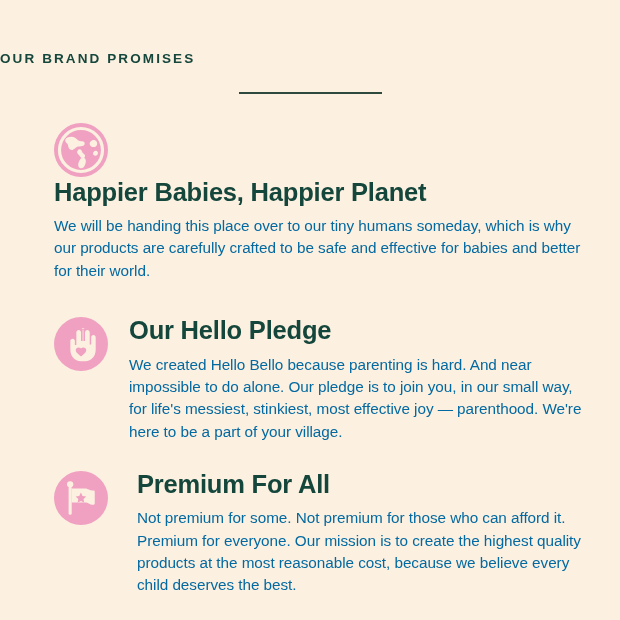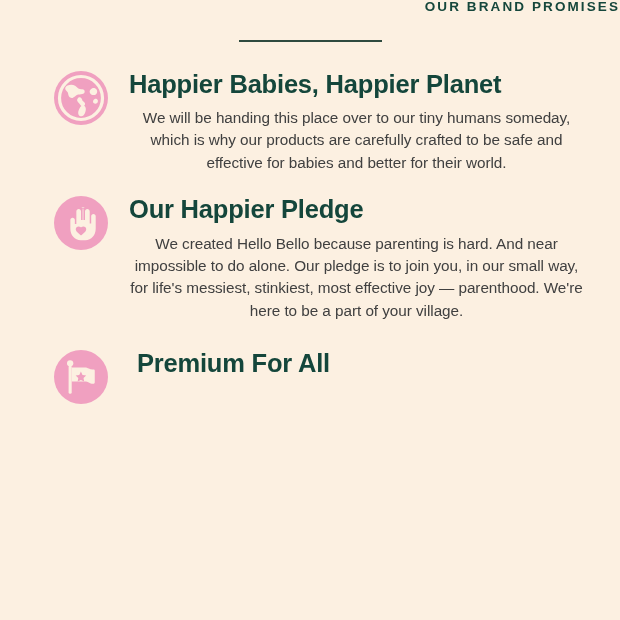--- a/index.html
+++ b/index.html
@@ -19,21 +19,22 @@
   .page {
     position: relative;
     width: 620px;
     height: 620px;
     background: #FCF0E1;
     box-sizing: border-box;
   }
 
   
   .header {
-    text-align: right;
+    padding-top: 52px;
+    text-align: left;
   }
   .eyebrow {
     font-size: 13.5px;
     font-weight: bold;
     letter-spacing: 2.1px;
     color: #16473C;
     line-height: 1;
     margin: 0;
     font-family: "Liberation Sans", sans-serif;
   }
@@ -87,28 +88,27 @@
     font-weight: bold;
     color: #14463B;
     letter-spacing: -0.2px;
     line-height: 1.12;
     font-family: "Liberation Sans", sans-serif;
   }
   .promise-text {
     margin: 0;
     font-size: 15.3px;
     line-height: 1.46;
-    color: #404040;
+    color: #0369a1;
     letter-spacing: -0.05px;
     font-family: "Liberation Sans", sans-serif;
-    text-align: center;
   }
 
   
-  .promise--globe  { margin-bottom: 20px; }
+  .promise--globe  { margin-bottom: 33px; flex-direction: column; }
   .promise--hand   { margin-bottom: 26px; }
 </style>
 </head>
 <body>
 
 <div class="page">
 
   <div class="header">
     <div class="eyebrow">OUR BRAND PROMISES</div>
     <div class="divider-wrap">
@@ -157,21 +157,21 @@
                      c0-1.25 1.0-2.25 2.25-2.25s2.25 1.0 2.25 2.25v4.15h1.5V15.4c0-1.3 1.05-2.35 2.35-2.35
                      s2.35 1.05 2.35 2.35v8.65h1.55V13.65c0-1.35 1.1-2.45 2.45-2.45z"></path>
           </g>
 
           <path d="M27 39.3c-.25 0-.5-.1-.68-.27l-3.55-3.35c-1.25-1.18-1.35-3.1-.22-4.36
                    1.02-1.14 2.78-1.23 3.95-.25l.5.42.5-.42c1.17-.98 2.93-.89 3.95.25
                    1.13 1.26 1.03 3.18-.22 4.36l-3.55 3.35c-.18.17-.43.27-.68.27z" fill="#F0A0C0"></path>
         </svg>
       </div>
       <div class="promise-body">
-        <h2 class="promise-title">Our Happier Pledge</h2>
+        <h2 class="promise-title">Our Hello Pledge</h2>
         <p class="promise-text">We created Hello Bello because parenting is hard. And near impossible to do alone. Our pledge is to join you, in our small way, for life's messiest, stinkiest, most effective joy — parenthood. We're here to be a part of your village.</p>
       </div>
     </div>
 
     <div class="promise">
       <div class="icon-badge">
         <svg viewBox="0 0 54 54" xmlns="http://www.w3.org/2000/svg" aria-hidden="true">
           <circle cx="27" cy="27" r="27" fill="#F0A0C0"></circle>
           <g fill="#FCF0E1">
 
@@ -183,17 +183,18 @@
                      .7-.17 1.35.38 1.35 1.1v12.0c0 .55-.4 1.0-.95 1.08-2.0.3-3.5-.5-5.1-1.25
                      -1.2-.56-2.25-1.0-3.7-1.0H17.7V17.4z"></path>
           </g>
 
           <path d="M26.9 21.6l1.62 3.3 3.64.53-2.63 2.57.62 3.62-3.25-1.71-3.25 1.71.62-3.62
                    -2.63-2.57 3.64-.53z" fill="#F0A0C0"></path>
         </svg>
       </div>
       <div class="promise-body">
         <h2 class="promise-title">Premium For All</h2>
+        <p class="promise-text">Not premium for some. Not premium for those who can afford it. Premium for everyone. Our mission is to create the highest quality products at the most reasonable cost, because we believe every child deserves the best.</p>
       </div>
     </div>
 
   </div>
 </div>
 
 </body></html>

